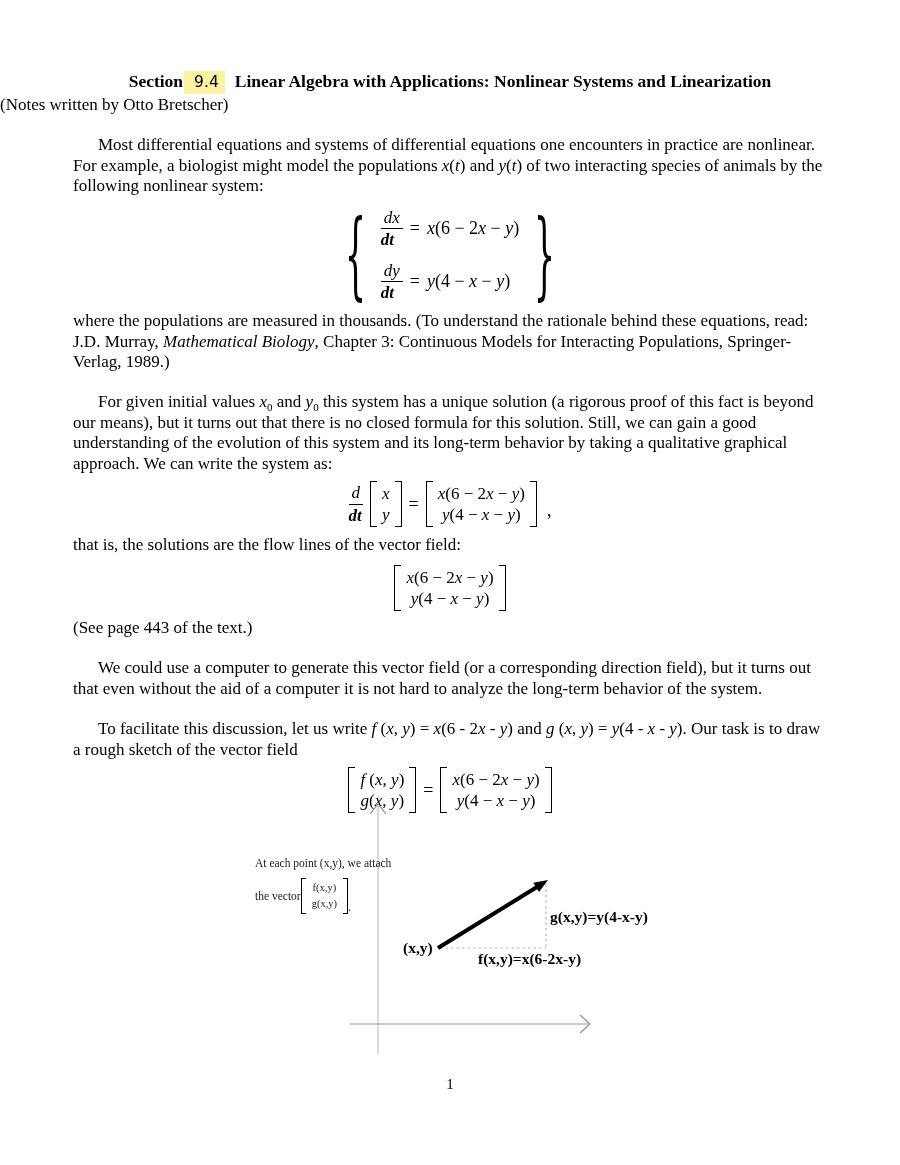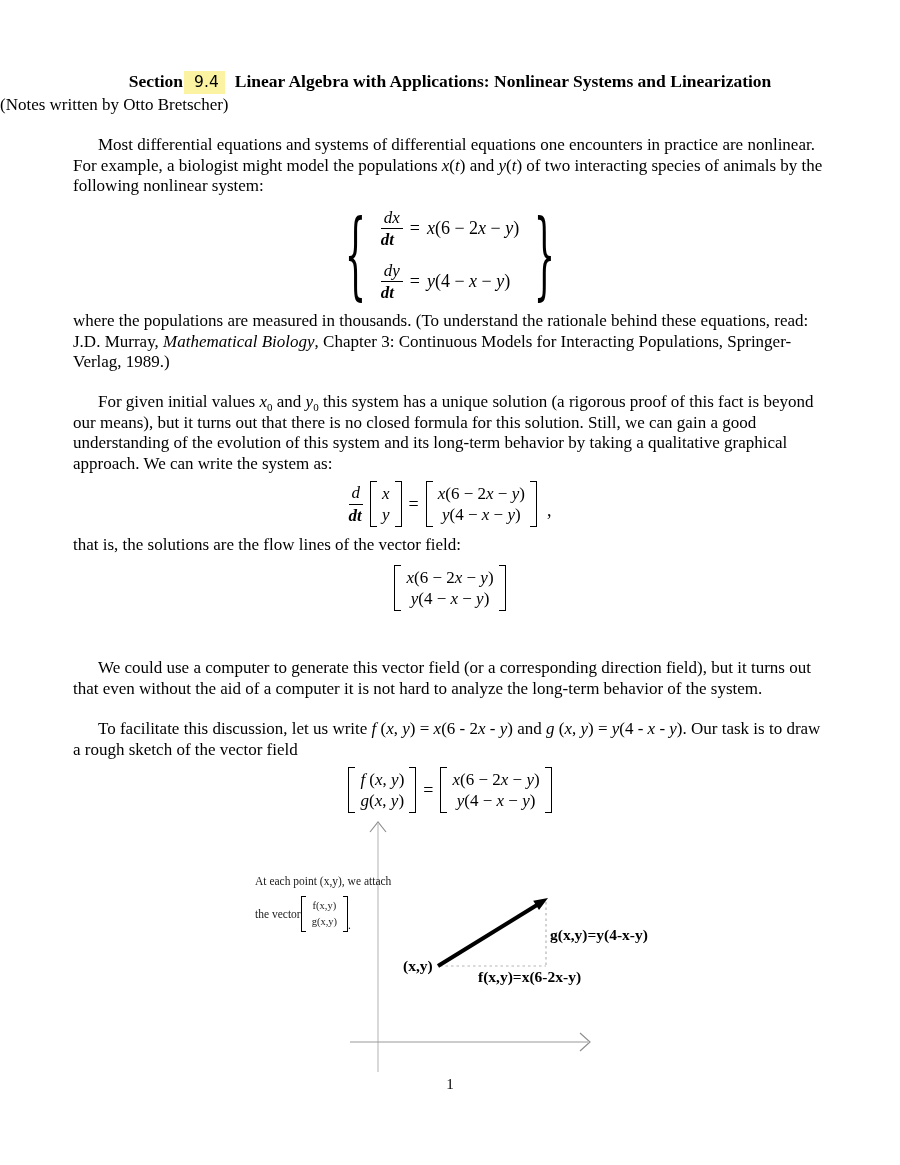--- a/index.html
+++ b/index.html
@@ -26,21 +26,21 @@
   .bk{width:6px;align-self:stretch;border:1.6px solid #000;}
   .bl{border-right:none;margin-right:4px;}
   .br{border-left:none;margin-left:4px;}
   .mcol{display:inline-flex;flex-direction:column;align-items:center;line-height:1.25;padding:2px 1px;font-size:17px;}
   .brace{font-family:"DejaVu Serif",serif;font-size:42px;display:inline-block;
          transform:scaleY(2.25) scaleX(0.8);line-height:1;font-weight:300;}
   .eqrow{display:flex;align-items:center;gap:7px;}
   .sysrows{display:flex;flex-direction:column;gap:12px;margin:0 12px;}
   .tail-comma{align-self:flex-end;margin:0 0 6px 3px;font-size:18px;}
   
-  #figure{top:818px;left:0;width:900px;height:258px;}
+  #figure{top:800px;left:0;width:900px;height:258px;}
   #figure svg{position:absolute;top:0;left:0;}
   .figlab{position:absolute;font-size:15.5px;font-weight:600;white-space:nowrap;}
   .cap{position:absolute;font-size:11.5px;color:#1a1a1a;white-space:nowrap;}
   .cap2{display:flex;align-items:center;}
   .smmat .mcol{font-size:10.5px;line-height:1.5;padding:2px 2px;}
   .smmat .bk{width:4px;border-width:1px;}
   .cap-period{align-self:flex-end;margin-bottom:1px;}
   
   .pagenum{top:1076px;left:0;width:900px;text-align:center;font-size:15px;}
 </style>
@@ -114,20 +114,21 @@
     <span class="mat">
       <span class="bk bl"></span>
       <span class="mcol">
           <span><i>x</i>(6 − 2<i>x</i> − <i>y</i>)</span>
           <span><i>y</i>(4 − <i>x</i> − <i>y</i>)</span>
         </span>
       <span class="bk br"></span>
     </span>
   </div>
 
+  <p class="abs body" style="top:618px">(See page 443 of the text.)</p>
 
   <p class="abs body ind" style="top:658px">We could use a computer to generate this vector field (or a corresponding direction field), but it turns out that even without the aid of a computer it is not hard to analyze the long-term behavior of the system.</p>
 
   <p class="abs body ind" style="top:719px"><span>To facilitate this discussion, let us write </span><span><i>f</i> (<i>x</i>, <i>y</i>) = <i>x</i>(6 - 2<i>x</i> - <i>y</i>)</span><span> and </span><span><i>g</i> (<i>x</i>, <i>y</i>) = <i>y</i>(4 - <i>x</i> - <i>y</i>)</span><span>. Our task is to draw a rough sketch of the vector field</span></p>
 
   <div class="abs eqc" style="top:764px;height:52px">
     <div class="eqrow eqfont">
       <span class="mat">
         <span class="bk bl"></span>
         <span class="mcol">

